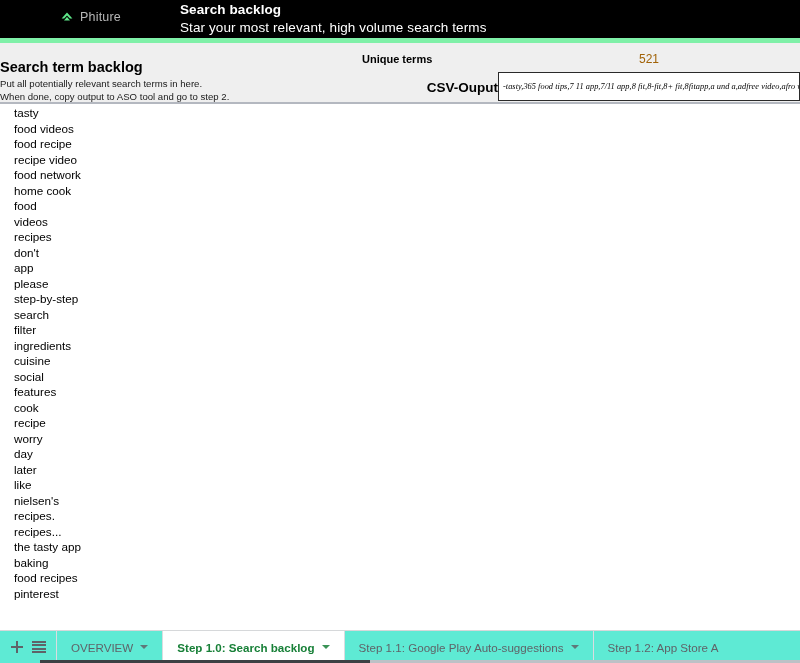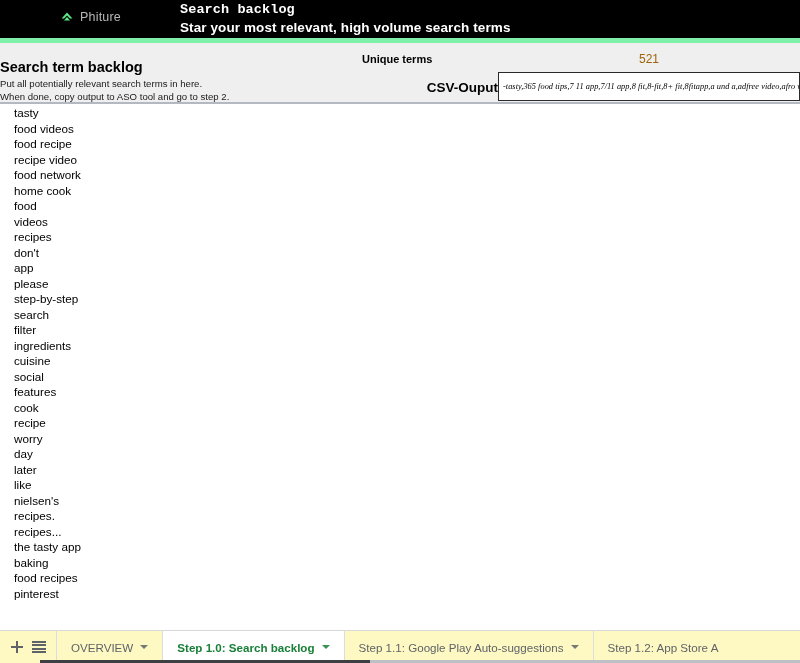--- a/index.html
+++ b/index.html
@@ -45,25 +45,24 @@
     position: absolute;
     left: 180px;
     top: 1px;
     color: #ffffff;
   }
   .topbar-title {
     font-size: 13.5px;
     font-weight: bold;
     line-height: 18px;
     letter-spacing: 0.1px;
-    font-family: Liberation Mono, monospace;
   }
   .topbar-subtitle {
     font-size: 13.5px;
-    font-weight: bold;
+    font-weight: normal;
     line-height: 18px;
     letter-spacing: 0.1px;
   }
   .green-stripe {
     position: absolute;
     top: 38px; left: 0;
     width: 800px;
     height: 5px;
     background: #7ff0a8;
   }
@@ -168,21 +167,21 @@
     white-space: nowrap;
   }
 
   
   .tabbar {
     position: absolute;
     left: 0;
     top: 630px;
     width: 800px;
     height: 33px;
-    background: #fef9c3;
+    background: #5eead4;
     border-top: 1px solid #d6d8da;
     display: flex;
     align-items: stretch;
   }
   .tab-tools {
     display: flex;
     align-items: center;
     width: 56px;
     flex: 0 0 56px;
     justify-content: space-around;

